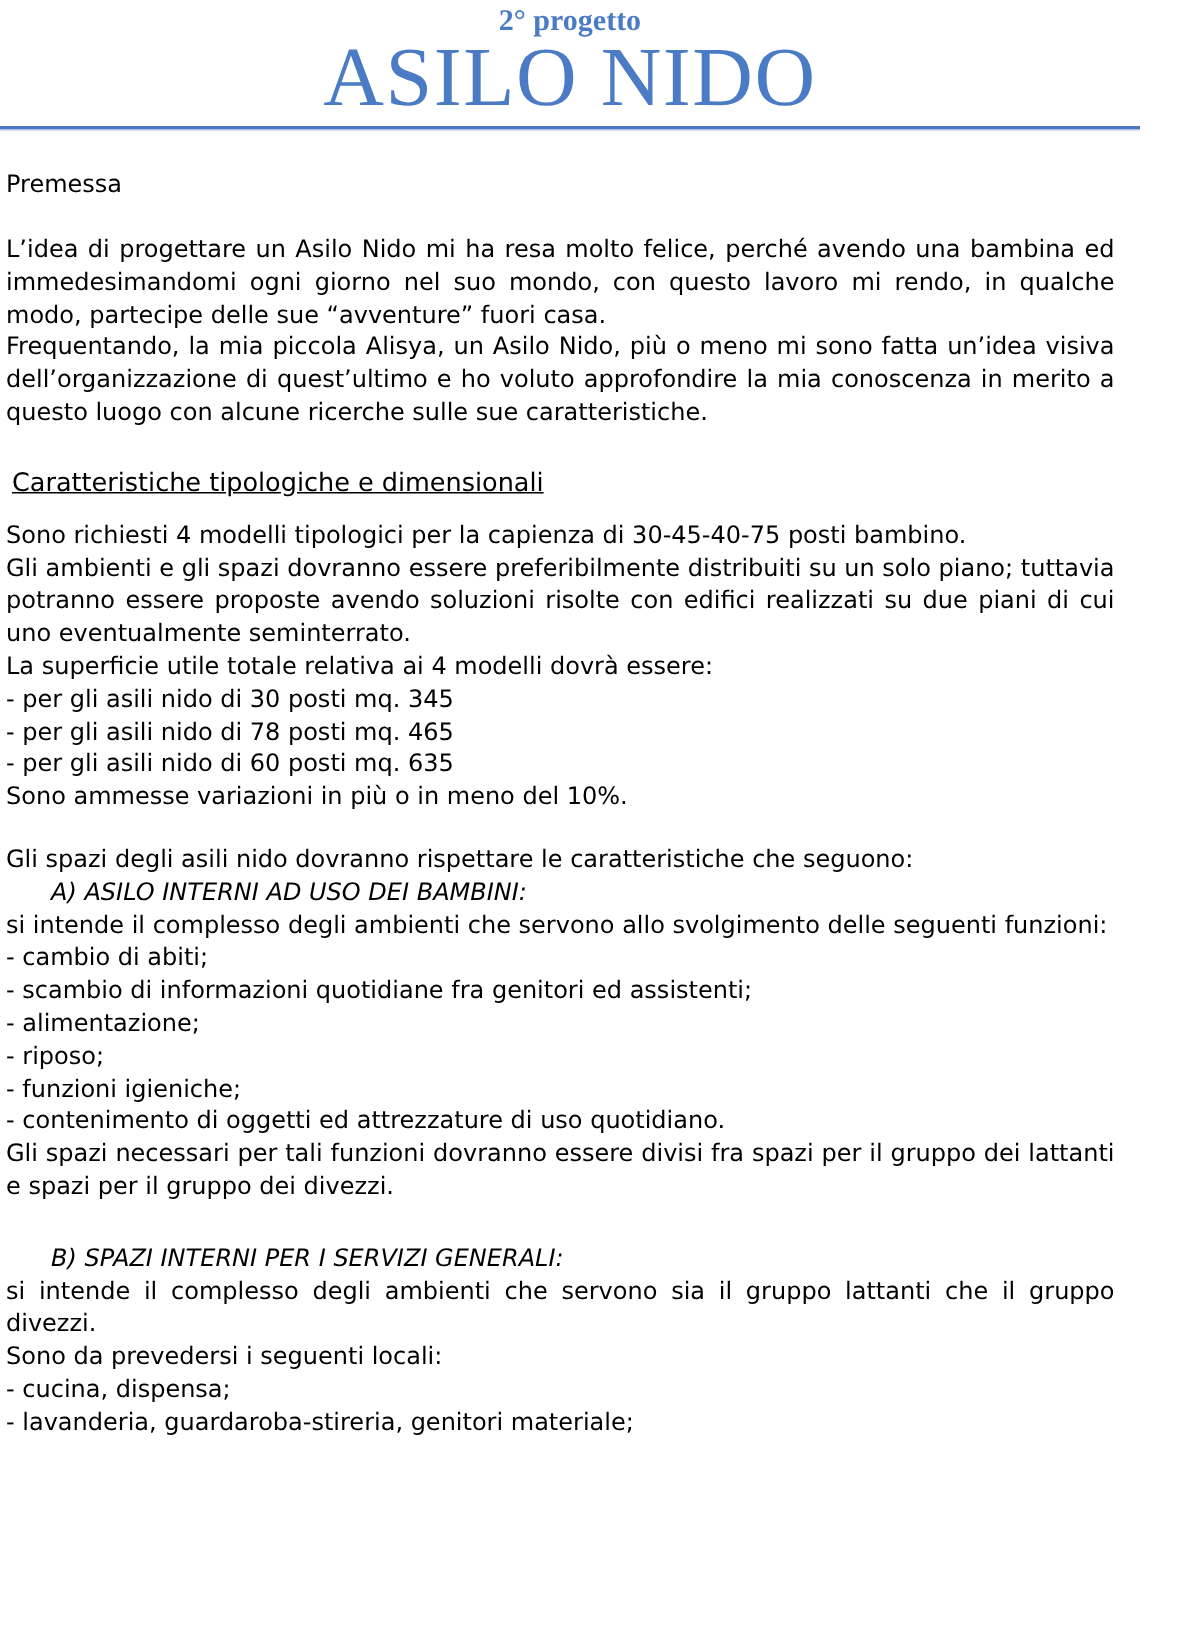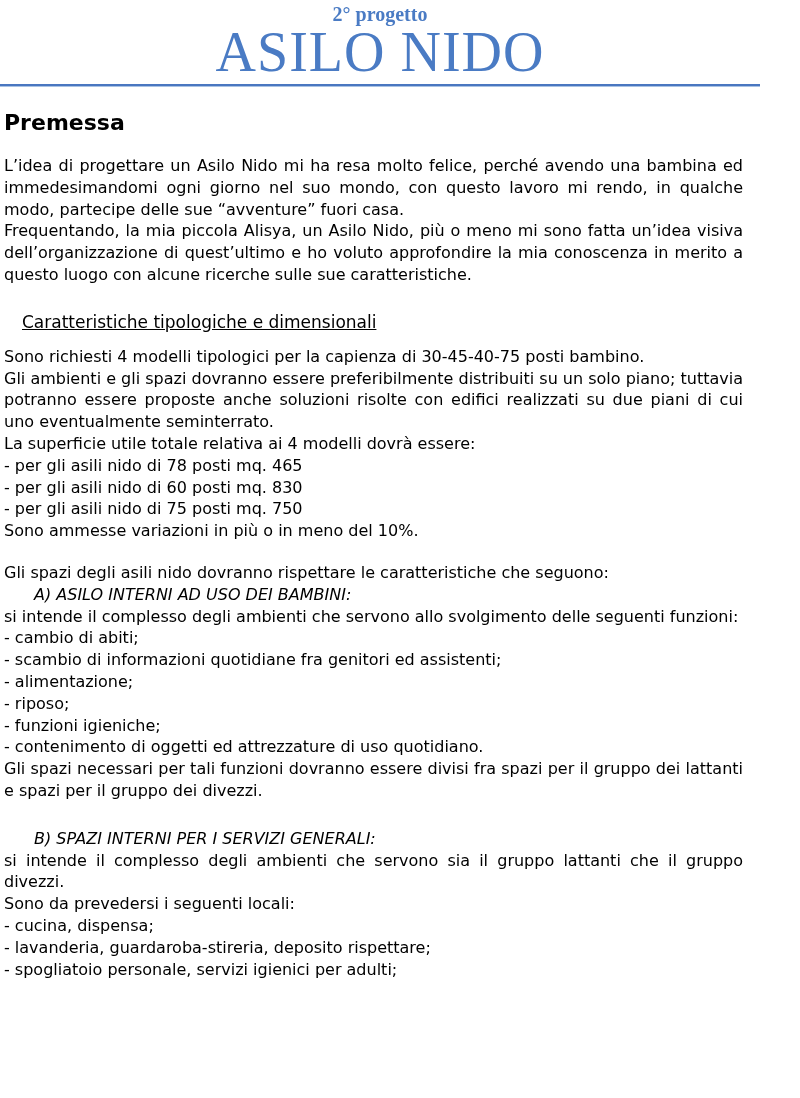--- a/index.html
+++ b/index.html
@@ -46,31 +46,31 @@
     border-bottom: 1px solid #a9c2e4;
   }
   
   .content {
     margin: 0 17px 0 4px;
     font-size: 16px;
     line-height: 21.8px;
   }
   .content p { margin: 0; }
   .h-premessa {
-    font-size: 22px;
+    font-size: 16px;
     line-height: 22px;
-    font-weight: bold;
+    font-weight: normal;
     margin: 25px 0 21px 0;
   }
   .h-underline {
     font-size: 17px;
     line-height: 22px;
     font-weight: normal;
     text-decoration: underline;
-    margin: 25px 0 13px 18px;
+    margin: 25px 0 13px 4px;
   }
   .justify { text-align: justify; }
   .italic-indent {
     font-style: italic;
     padding-left: 30px;
   }
   .spacer    { height: 20px; }
   .spacer-lg { height: 26px; }
 </style>
 </head>
@@ -87,27 +87,27 @@
   <div class="content">
 
     <div class="h-premessa">Premessa</div>
 
     <p class="justify">L’idea di progettare un Asilo Nido mi ha resa molto felice, perché avendo una bambina ed immedesimandomi ogni giorno nel suo mondo, con questo lavoro mi rendo, in qualche modo, partecipe delle sue “avventure” fuori casa.</p>
     <p class="justify">Frequentando, la mia piccola Alisya, un Asilo Nido, più o meno mi sono fatta un’idea visiva dell’organizzazione di quest’ultimo e ho voluto approfondire la mia conoscenza in merito a questo luogo con alcune ricerche sulle sue caratteristiche.</p>
 
     <div class="h-underline">Caratteristiche tipologiche e dimensionali</div>
 
     <p>Sono richiesti 4 modelli tipologici per la capienza di 30-45-40-75 posti bambino.</p>
-    <p class="justify">Gli ambienti e gli spazi dovranno essere preferibilmente distribuiti su un solo piano; tuttavia potranno essere proposte anche soluzioni risolte con edifici realizzati su due piani di cui uno eventualmente seminterrato.</p>
+    <p class="justify">Gli ambienti e gli spazi dovranno essere preferibilmente distribuiti su un solo piano; tuttavia potranno essere proposte avendo soluzioni risolte con edifici realizzati su due piani di cui uno eventualmente seminterrato.</p>
     <p>La superficie utile totale relativa ai 4 modelli dovrà essere:</p>
 
     <div>
+      <p>- per gli asili nido di 30 posti mq. 345</p>
       <p>- per gli asili nido di 78 posti mq. 465</p>
-      <p>- per gli asili nido di 60 posti mq. 830</p>
-      <p>- per gli asili nido di 75 posti mq. 750</p>
+      <p>- per gli asili nido di 60 posti mq. 635</p>
     </div>
 
     <p>Sono ammesse variazioni in più o in meno del 10%.</p>
 
     <div class="spacer"></div>
 
     <p>Gli spazi degli asili nido dovranno rispettare le caratteristiche che seguono:</p>
 
     <p class="italic-indent">A) ASILO INTERNI AD USO DEI BAMBINI:</p>
     <p class="justify">si intende il complesso degli ambienti che servono allo svolgimento delle seguenti funzioni:</p>
@@ -124,18 +124,17 @@
     <p class="justify">Gli spazi necessari per tali funzioni dovranno essere divisi fra spazi per il gruppo dei lattanti e spazi per il gruppo dei divezzi.</p>
 
     <div class="spacer-lg"></div>
 
     <p class="italic-indent">B) SPAZI INTERNI PER I SERVIZI GENERALI:</p>
     <p class="justify">si intende il complesso degli ambienti che servono sia il gruppo lattanti che il gruppo divezzi.</p>
     <p>Sono da prevedersi i seguenti locali:</p>
 
     <div>
       <p>- cucina, dispensa;</p>
-      <p>- lavanderia, guardaroba-stireria, deposito rispettare;</p>
-      <p>- spogliatoio personale, servizi igienici per adulti;</p>
+      <p>- lavanderia, guardaroba-stireria, genitori materiale;</p>
     </div>
 
   </div>
 </div>
 
 </body></html>

